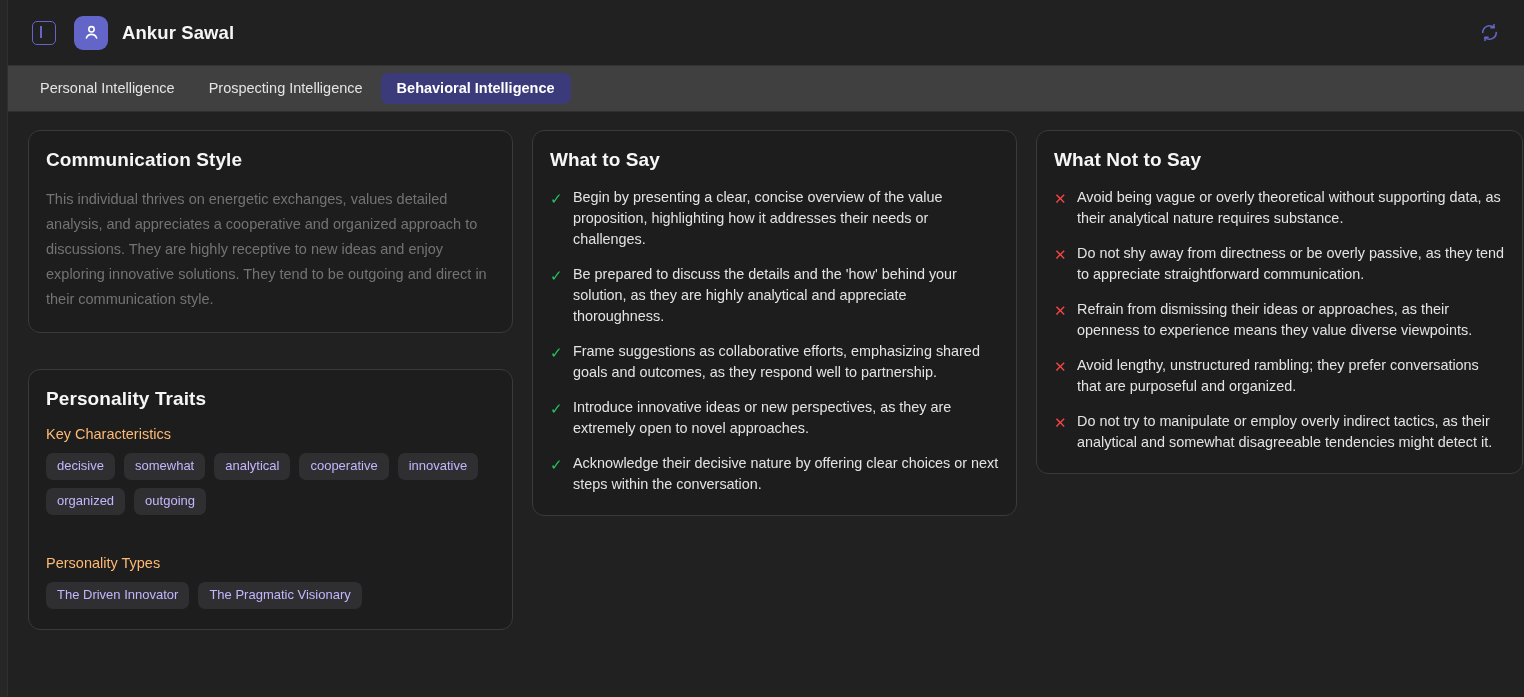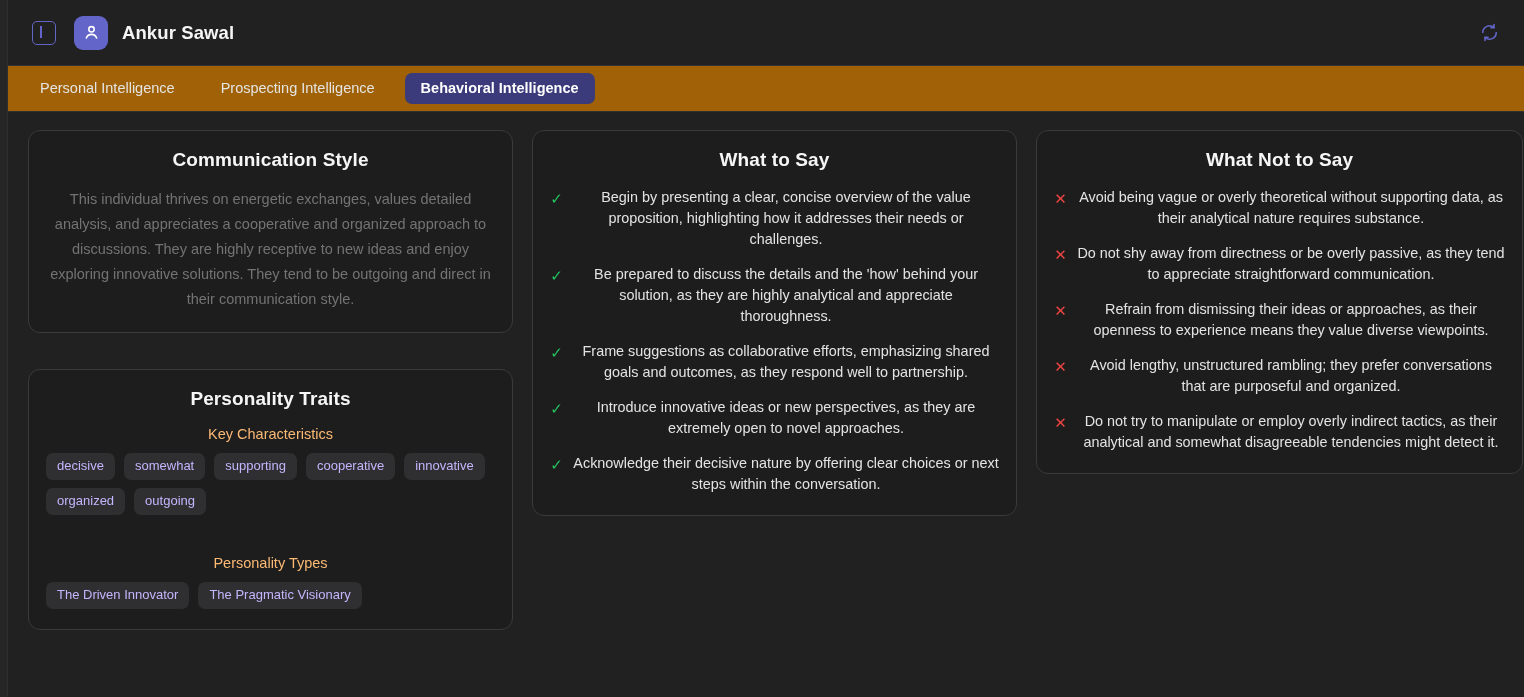--- a/index.html
+++ b/index.html
@@ -29,21 +29,20 @@
     border-right: 1px solid #2e2e2e;
   }
 
   .main {
     flex: 1 1 auto;
     height: 697px;
     display: flex;
     flex-direction: column;
     background: #212121;
     min-width: 0;
-    text-align: center;
   }
 
   
   .header {
     height: 66px;
     flex: 0 0 66px;
     background: #212121;
     border-bottom: 1px solid #333333;
     display: flex;
     align-items: center;
@@ -100,26 +99,26 @@
     display: flex;
     align-items: center;
     justify-content: center;
     cursor: pointer;
   }
 
   
   .tabbar {
     height: 46px;
     flex: 0 0 46px;
-    background: #a16207;
+    background: #404040;
     border-bottom: 1px solid #303030;
     display: flex;
     align-items: center;
     padding: 0 16px 0 16px;
-    gap: 14px;
+    gap: 2px;
   }
 
   .tab {
     padding: 8px 16px;
     border-radius: 7px;
     font-size: 14.5px;
     color: #e4e4e4;
     cursor: pointer;
     white-space: nowrap;
     line-height: 1.1;
@@ -259,21 +258,21 @@
           <div class="body-text">This individual thrives on energetic exchanges, values detailed analysis, and appreciates a cooperative and organized approach to discussions. They are highly receptive to new ideas and enjoy exploring innovative solutions. They tend to be outgoing and direct in their communication style.</div>
         </div>
 
         <div class="card">
           <div class="card-title">Personality Traits</div>
 
           <div class="sub-label">Key Characteristics</div>
           <div class="chips">
             <span class="chip">decisive</span>
             <span class="chip">somewhat</span>
-            <span class="chip">supporting</span>
+            <span class="chip">analytical</span>
             <span class="chip">cooperative</span>
             <span class="chip">innovative</span>
             <span class="chip">organized</span>
             <span class="chip">outgoing</span>
           </div>
 
           <div class="sub-label second">Personality Types</div>
           <div class="chips">
             <span class="chip">The Driven Innovator</span>
             <span class="chip">The Pragmatic Visionary</span>

